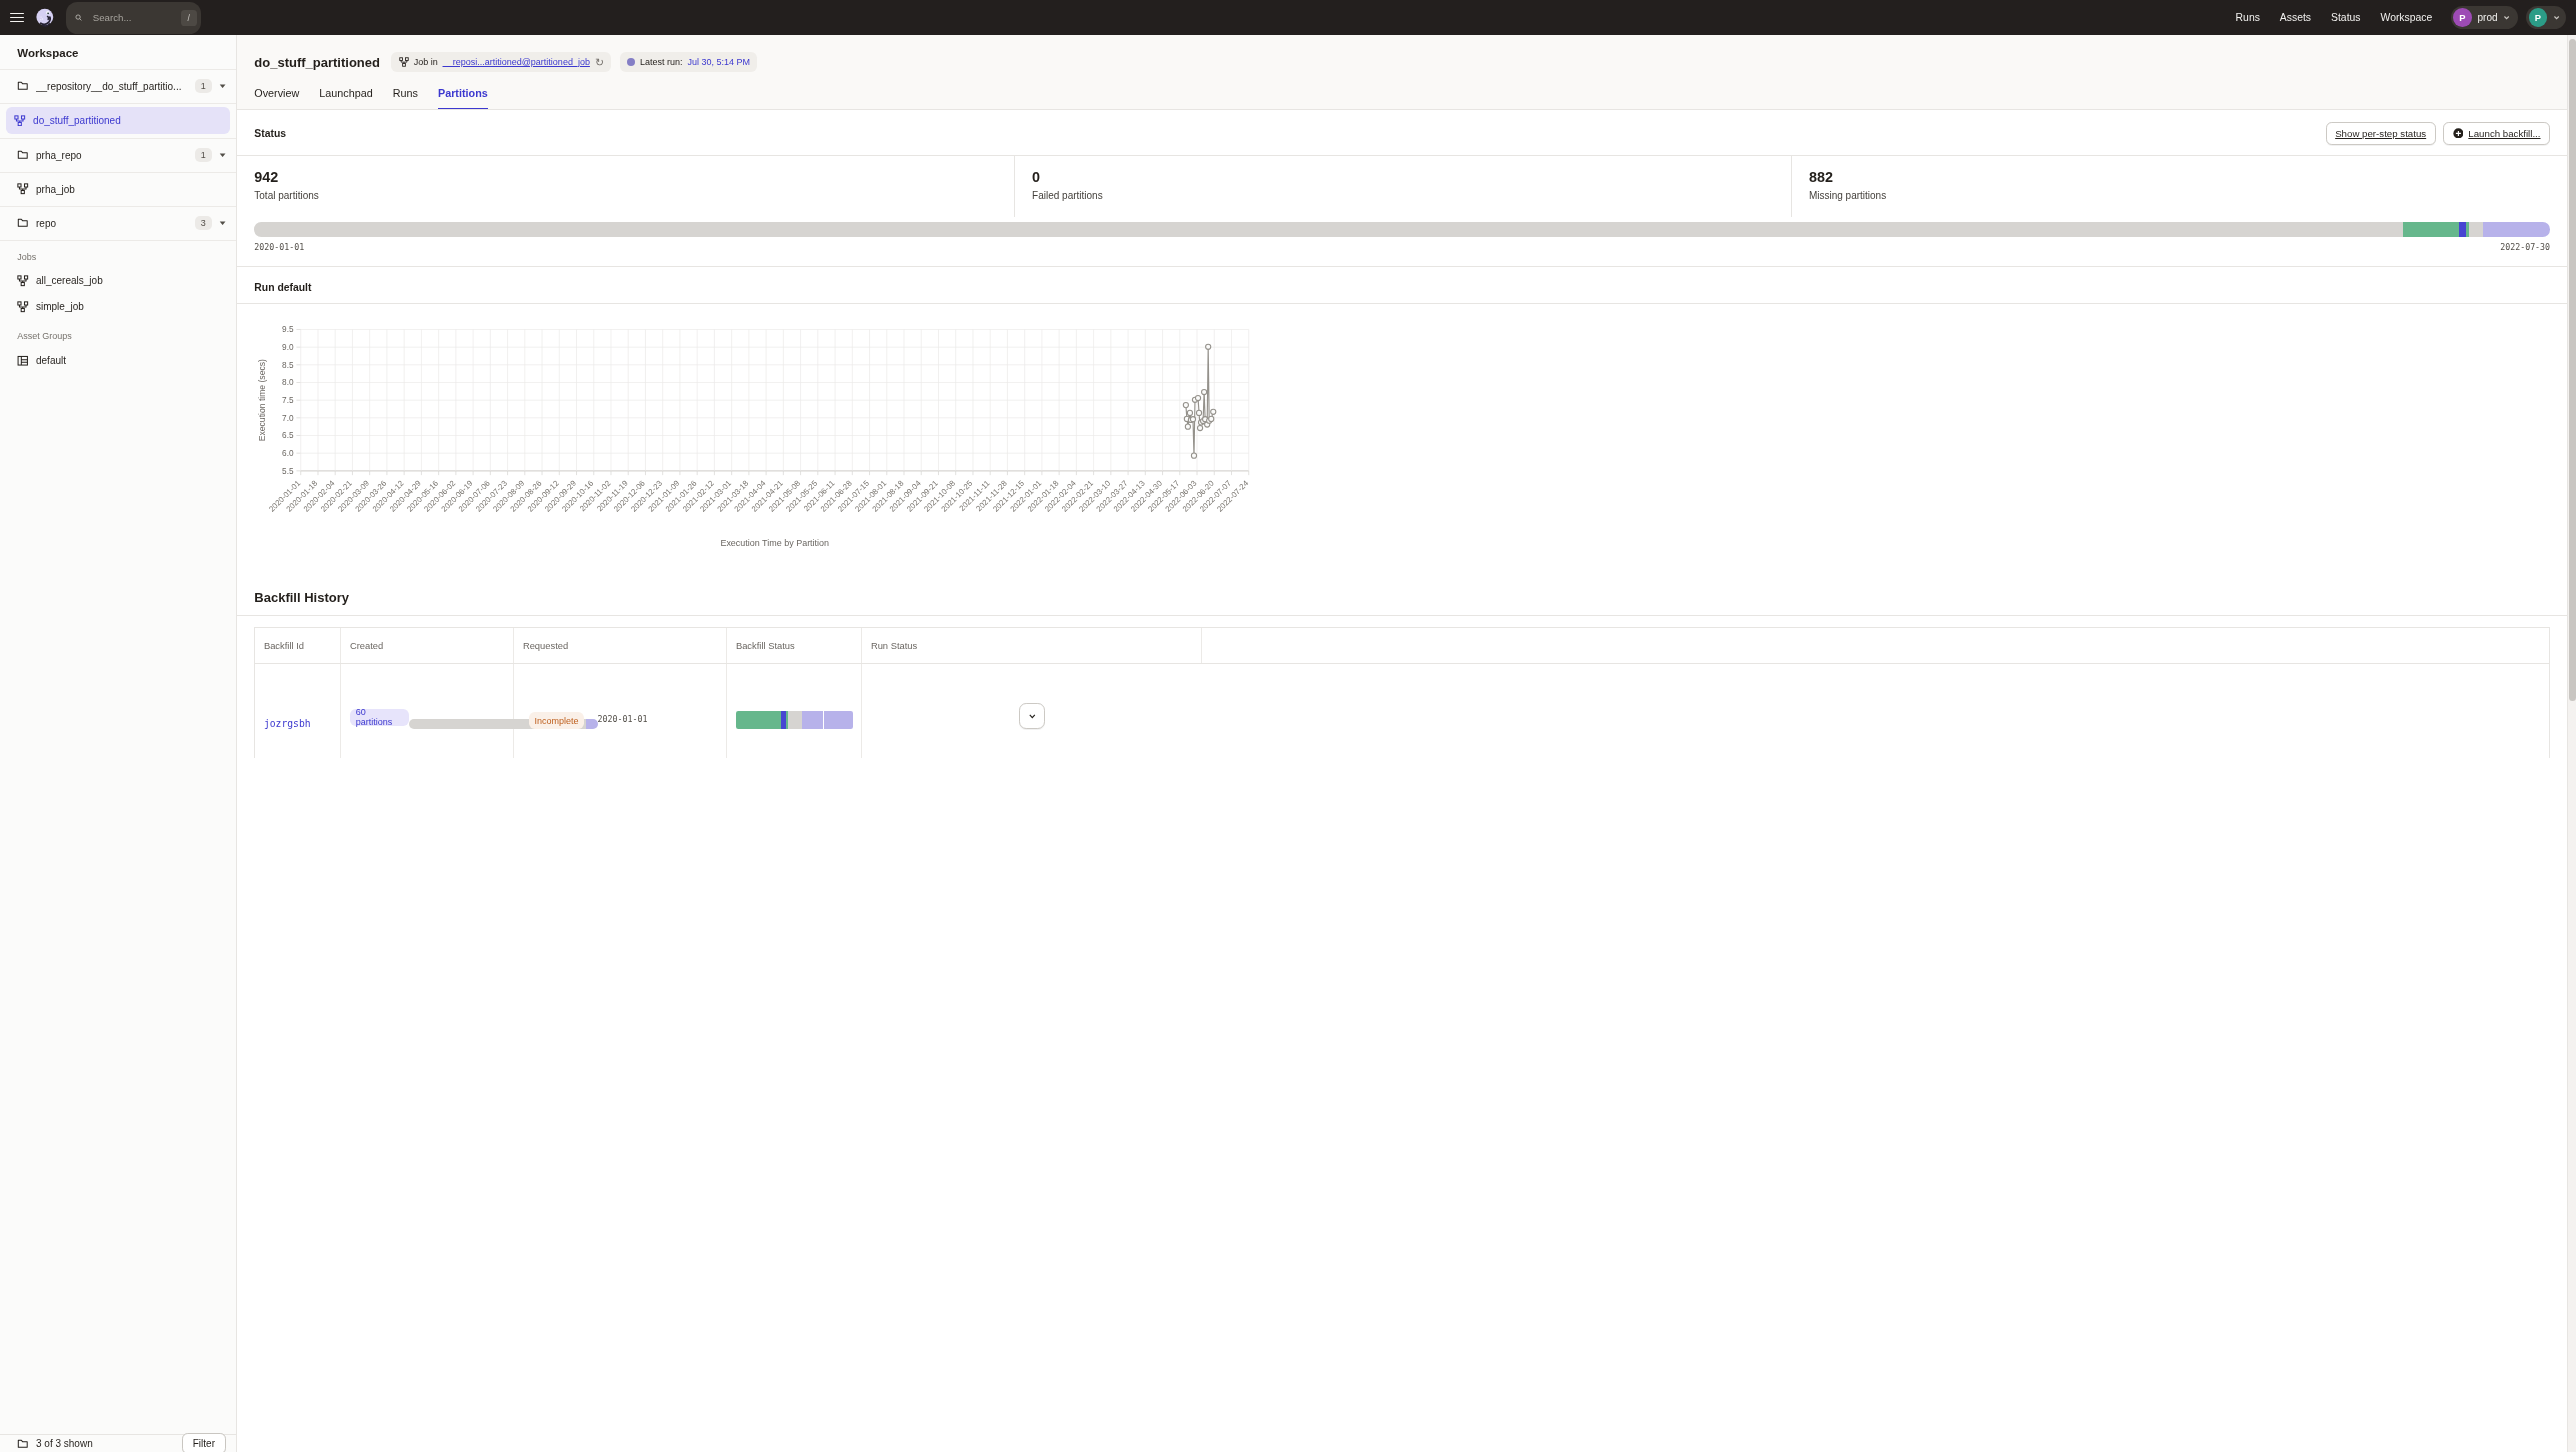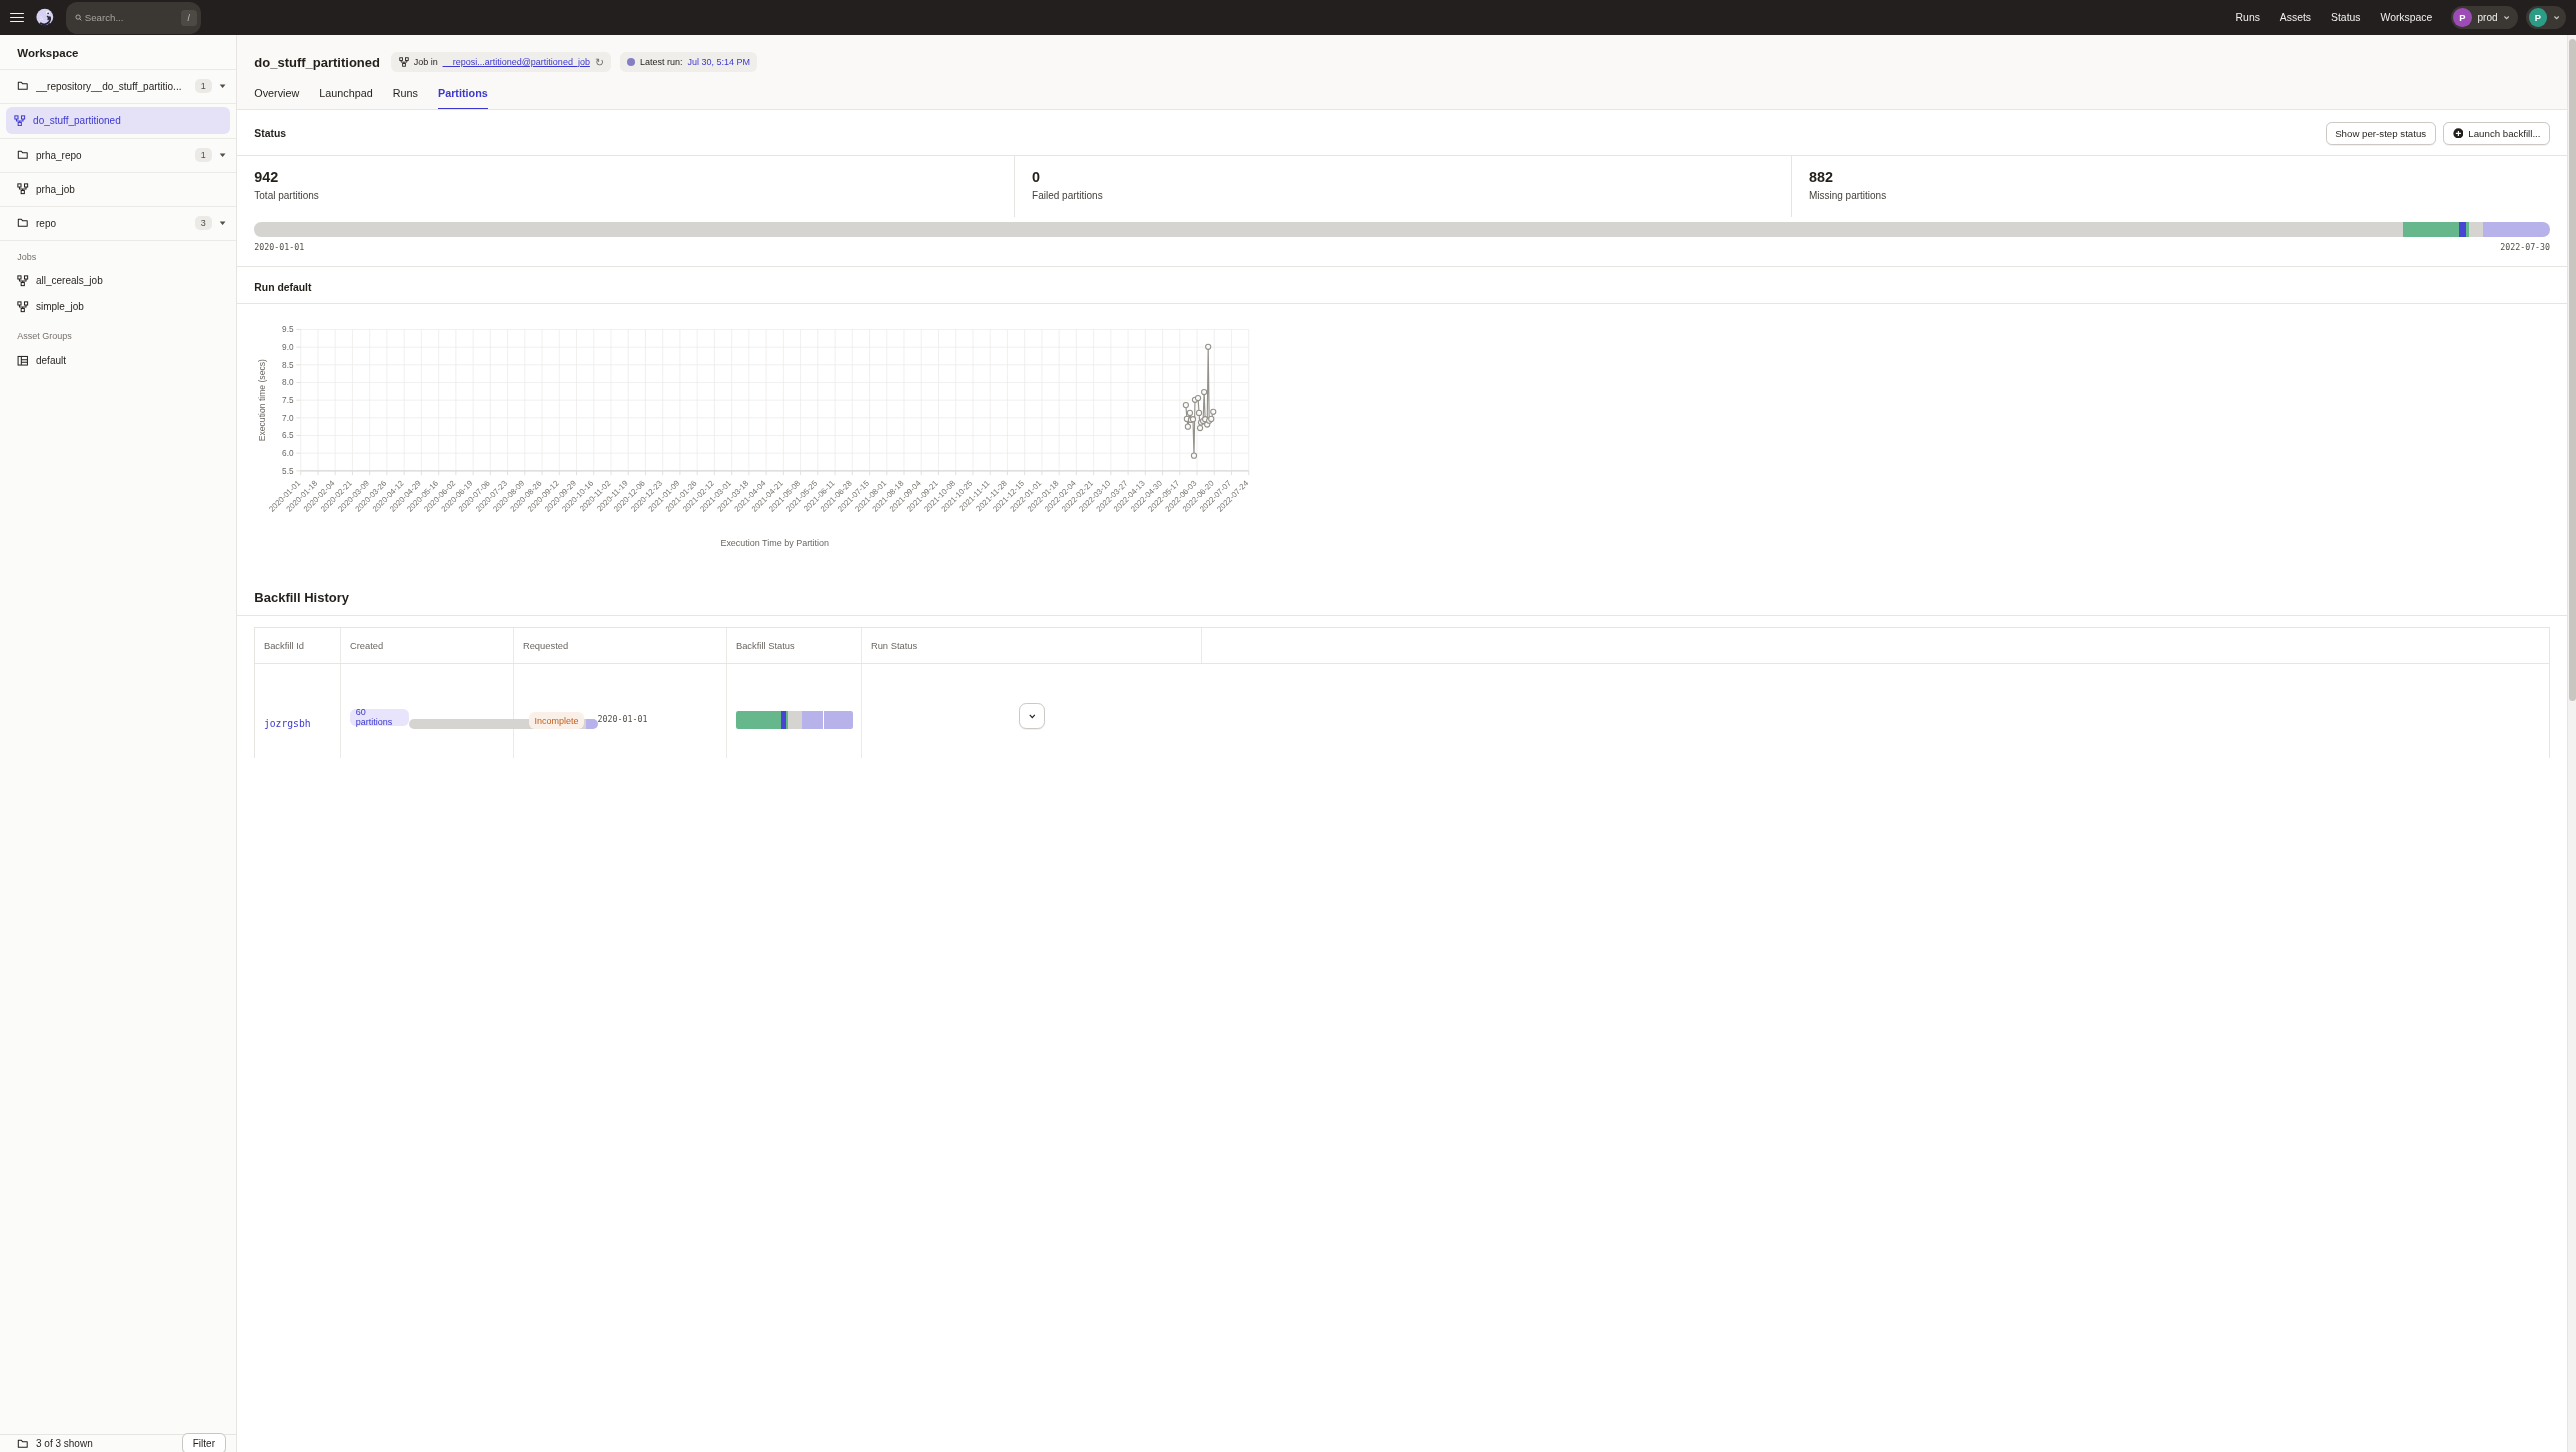--- a/index.html
+++ b/index.html
@@ -6,21 +6,21 @@
   html,body { width:1288px; height:726px; overflow:hidden; background:#fff;
     font-family:"Liberation Sans", sans-serif; color:#231f1b; }
 
   
   .topnav { position:absolute; left:0; top:0; right:0; height:35px; background:#231f1e;
     display:flex; align-items:center; padding:0 10px; gap:8.6px; z-index:50; }
   .hamburger { width:14.4px; height:10px; display:flex; flex-direction:column; justify-content:space-between; cursor:pointer; }
   .hamburger span { display:block; height:1.8px; background:#f4f3f1; border-radius:0.7px; }
   .logo { width:21.6px; height:21.6px; margin:0 1.4px; }
   .searchbox { width:135px; height:32px; background:#3b3733; border-radius:11.5px;
-    display:flex; align-items:center; gap:3px; padding:0 4.3px 0 8.6px; }
+    display:flex; align-items:center; gap:11px; padding:0 4.3px 0 8.6px; }
   .searchbox .ph { flex:1; color:#a7a49e; font-size:9.7px; }
   .kbd { width:16px; height:16px; background:#4d4944; border-radius:3.6px; color:#cbc8c3;
     font-size:8.6px; display:flex; align-items:center; justify-content:center; }
   .nav-spacer { flex:1; }
   .navlinks { display:flex; gap:20px; margin-right:10px; }
   .navlinks span { color:#f2f1ef; font-size:10.4px; cursor:pointer; }
   .pill { height:23px; background:#3b3733; border-radius:11.5px; display:flex; align-items:center;
     gap:5.8px; padding:2.2px 7.2px 2.2px 2.2px; cursor:pointer; }
   .avatar { width:18.7px; height:18.7px; border-radius:50%; color:#fff; font-size:9.4px; font-weight:bold;
     display:flex; align-items:center; justify-content:center; }
@@ -62,21 +62,21 @@
   .run-dot { width:8px; height:8px; border-radius:50%; background:#847ec5; }
   .tabs { display:flex; gap:20px; margin-top:14.4px; }
   .tab { font-size:10.8px; padding-bottom:9.4px; cursor:pointer; border-bottom:1.4px solid transparent; }
   .tab.active { color:#3c38cf; border-bottom-color:#3c38cf; font-weight:bold; }
 
   .statusrow { display:flex; align-items:center; padding:11.5px 17.3px 10px; }
   .statusrow h2 { font-size:10.4px; font-weight:bold; flex:1; }
   .statusrow .btns { display:flex; gap:7.2px; }
   .btn { height:23px; padding:0 8.6px; border:0.7px solid #ccc9c4; border-radius:5.8px; background:#fff;
     font-size:9.7px; display:inline-flex; align-items:center; gap:5px; cursor:pointer;
-    box-shadow:0 0.7px 0.7px rgba(0,0,0,0.06); font-family:inherit; color:#231f1b; }
+    box-shadow:0 0.7px 0.7px rgba(0,0,0,0.06); font-family:inherit; color:#231f1b;text-decoration:underline; }
   .counts { display:grid; grid-template-columns:1fr 1fr 1fr; border-top:0.7px solid #e7e5e2; }
   .count-cell { padding:13px 17.3px 16px; }
   .count-cell + .count-cell { border-left:0.7px solid #e7e5e2; }
   .count-val { font-size:14.4px; font-weight:bold; }
   .count-lbl { font-size:10px; color:#45413c; margin-top:5px; }
 
   .pbar-block { padding:5.8px 17.3px 14.4px; }
   .segbar { height:14.4px; border-radius:7.2px; overflow:hidden; display:flex; }
   .segbar .seg { height:100%; }
   .bar-dates { display:flex; justify-content:space-between; margin-top:5px;

